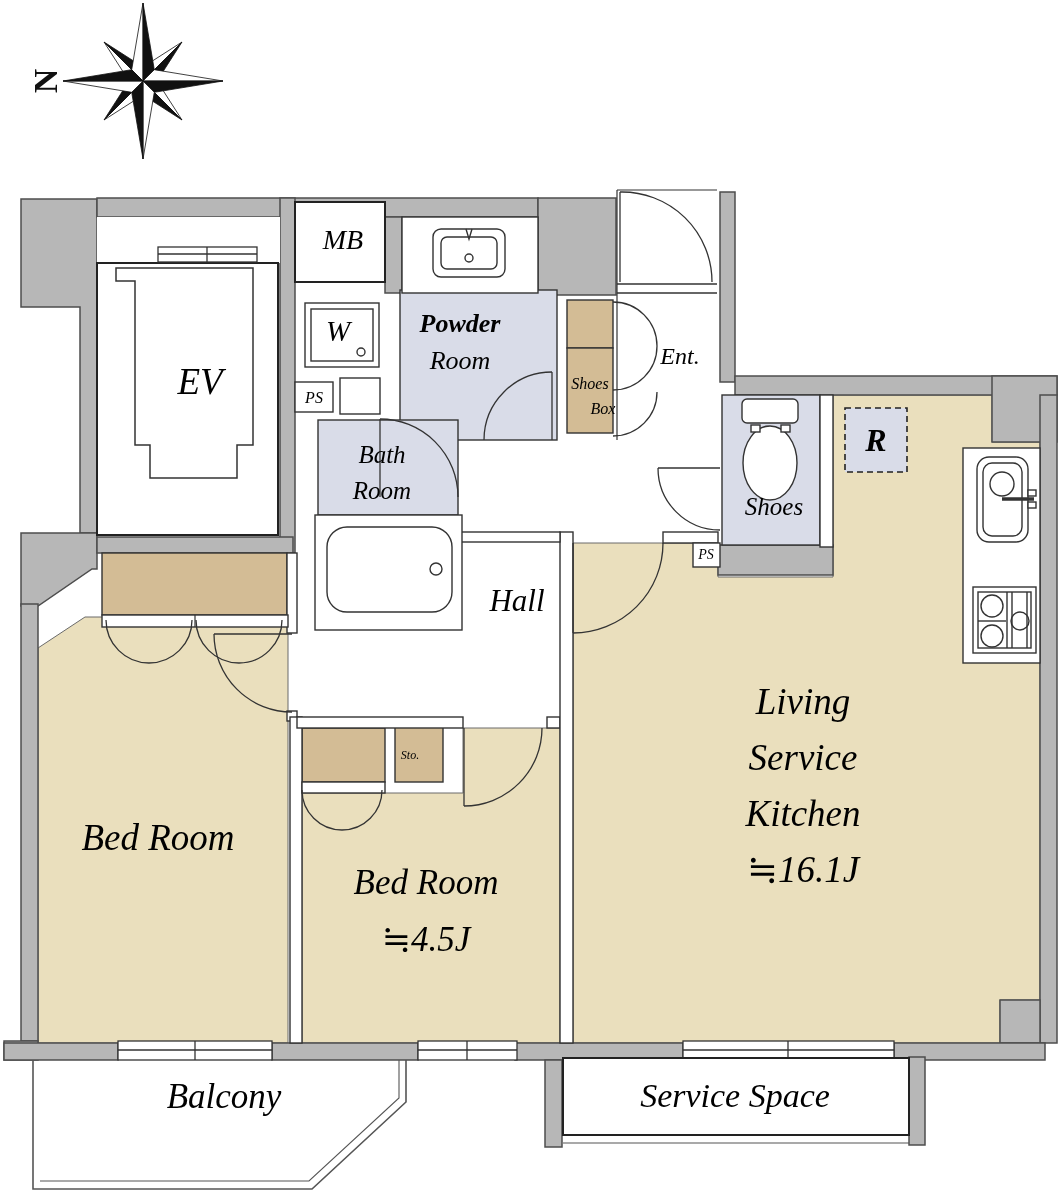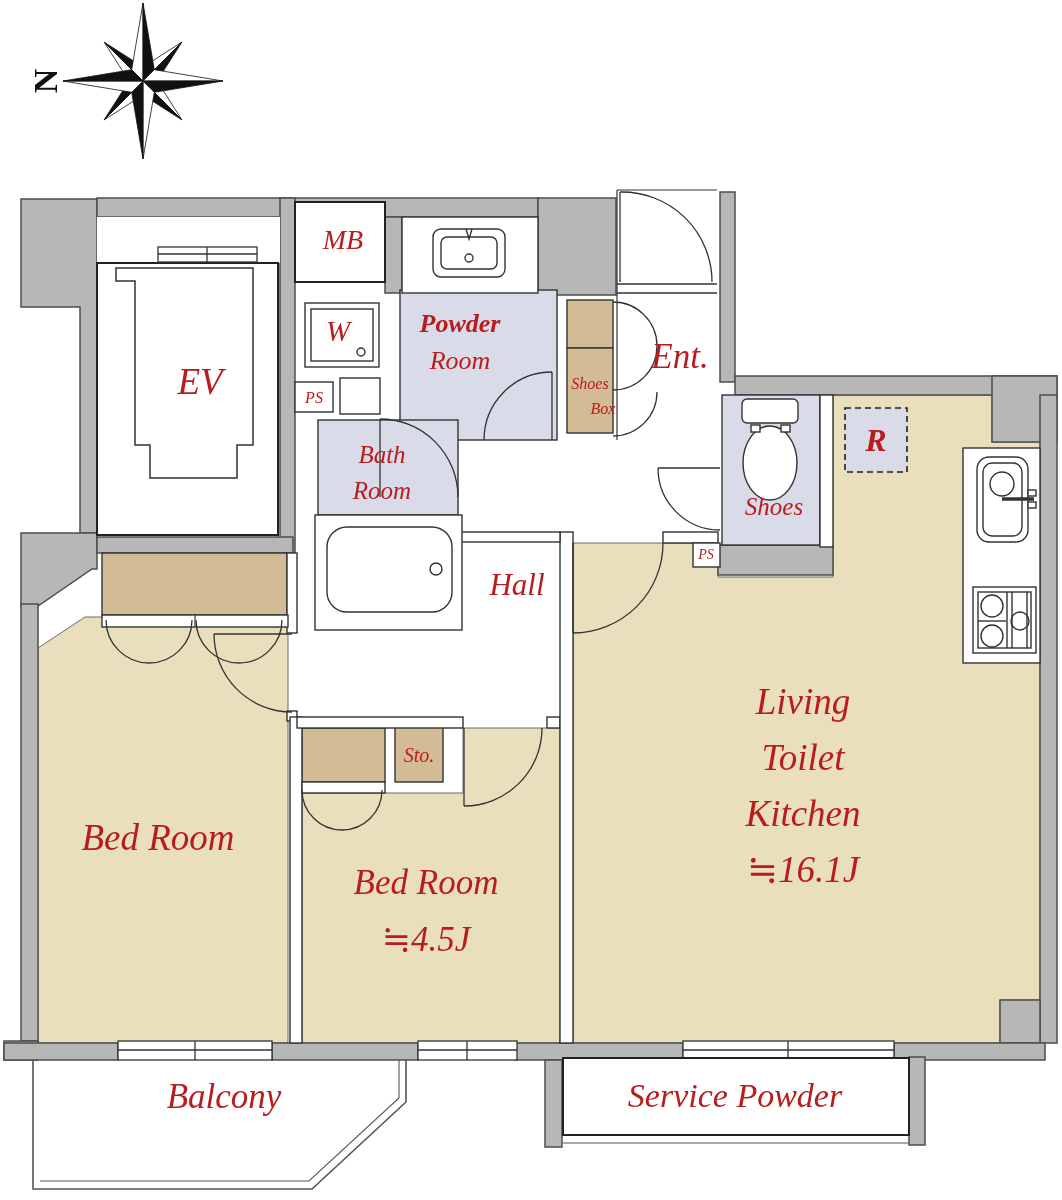--- a/index.html
+++ b/index.html
@@ -4,21 +4,21 @@
 <style>
   html,body { margin:0; padding:0; background:#fff; }
   #stage {
     position:relative; width:1062px; height:1200px; background:#ffffff;
     overflow:hidden;
     font-family:"Liberation Serif","DejaVu Serif",serif;
   }
   #plan-svg { position:absolute; left:0; top:0; }
   .lbl {
     position:absolute; transform:translate(-50%,-50%);
-    font-style:italic; color:#b91c1c; text-align:center;
+    font-style:italic; color:#000000; text-align:center;
     white-space:nowrap; line-height:1;
     font-family:"Liberation Serif","DejaVu Serif",serif;
   }
   .lbl span { display:block; }
 </style>
 </head>
 <body>
 
 <div id="stage">
 
@@ -266,45 +266,45 @@
 </div>
 
 <div class="lbl" style="left:338px; top:331px; font-size:29px;">W</div>
 <div class="lbl" style="left:314px; top:398px; font-size:16px;">PS</div>
 
 <div class="lbl" style="left:590px; top:390px; font-size:16px;">
   <span style="line-height:25px;margin-top:11px;">Shoes</span>
   <span style="line-height:25px;margin-left:26px;">Box</span>
 </div>
 
-<div class="lbl" style="left:680px; top:356px; font-size:35px;">Ent.</div>
+<div class="lbl" style="left:680px; top:356px; font-size:24px;">Ent.</div>
 
 <div class="lbl" style="left:382px; top:473px; font-size:25px;">
   <span style="line-height:36px;">Bath</span>
   <span style="line-height:36px;">Room</span>
 </div>
 
 <div class="lbl" style="left:774px; top:506px; font-size:25px;">Shoes</div>
 <div class="lbl" style="left:706px; top:555px; font-size:14px;">PS</div>
 <div class="lbl" style="left:876px; top:440px; font-size:32px; font-weight:bold;">R</div>
-<div class="lbl" style="left:517px; top:584px; font-size:31px;">Hall</div>
+<div class="lbl" style="left:517px; top:600px; font-size:31px;">Hall</div>
 
 <div class="lbl" style="left:803px; top:786px; font-size:37px;">
   <span style="line-height:56px;">Living</span>
-  <span style="line-height:56px;">Toilet</span>
+  <span style="line-height:56px;">Service</span>
   <span style="line-height:56px;">Kitchen</span>
   <span style="line-height:56px;">≒16.1J</span>
 </div>
 
 <div class="lbl" style="left:158px; top:838px; font-size:37px;">
   <span style="line-height:60px;">Bed Room</span>
 </div>
 
 <div class="lbl" style="left:426px; top:911px; font-size:35px;">
   <span style="line-height:57px;">Bed Room</span>
   <span style="line-height:57px;">≒4.5J</span>
 </div>
 
-<div class="lbl" style="left:419px; top:755px; font-size:20px;">Sto.</div>
+<div class="lbl" style="left:410px; top:755px; font-size:12px;">Sto.</div>
 <div class="lbl" style="left:224px; top:1096px; font-size:35px;">Balcony</div>
-<div class="lbl" style="left:735px; top:1096px; font-size:34px;">Service Powder</div>
+<div class="lbl" style="left:735px; top:1096px; font-size:34px;">Service Space</div>
 
 </div>
 
 </body></html>

